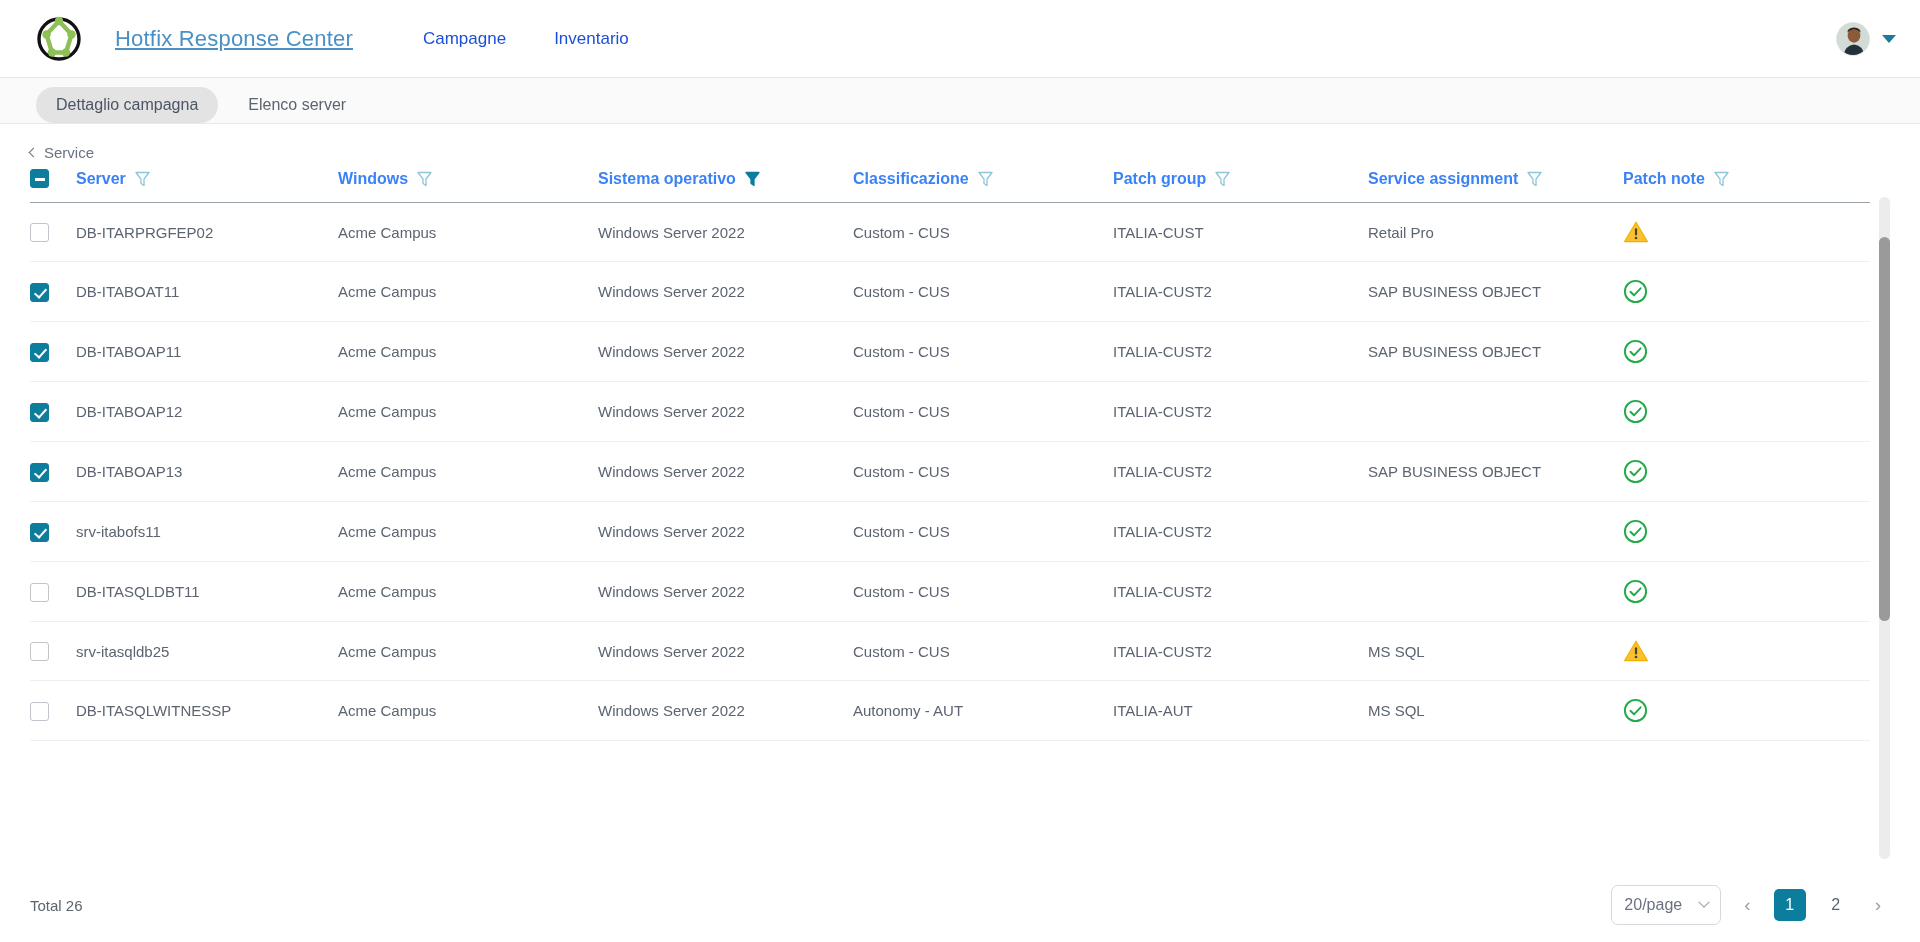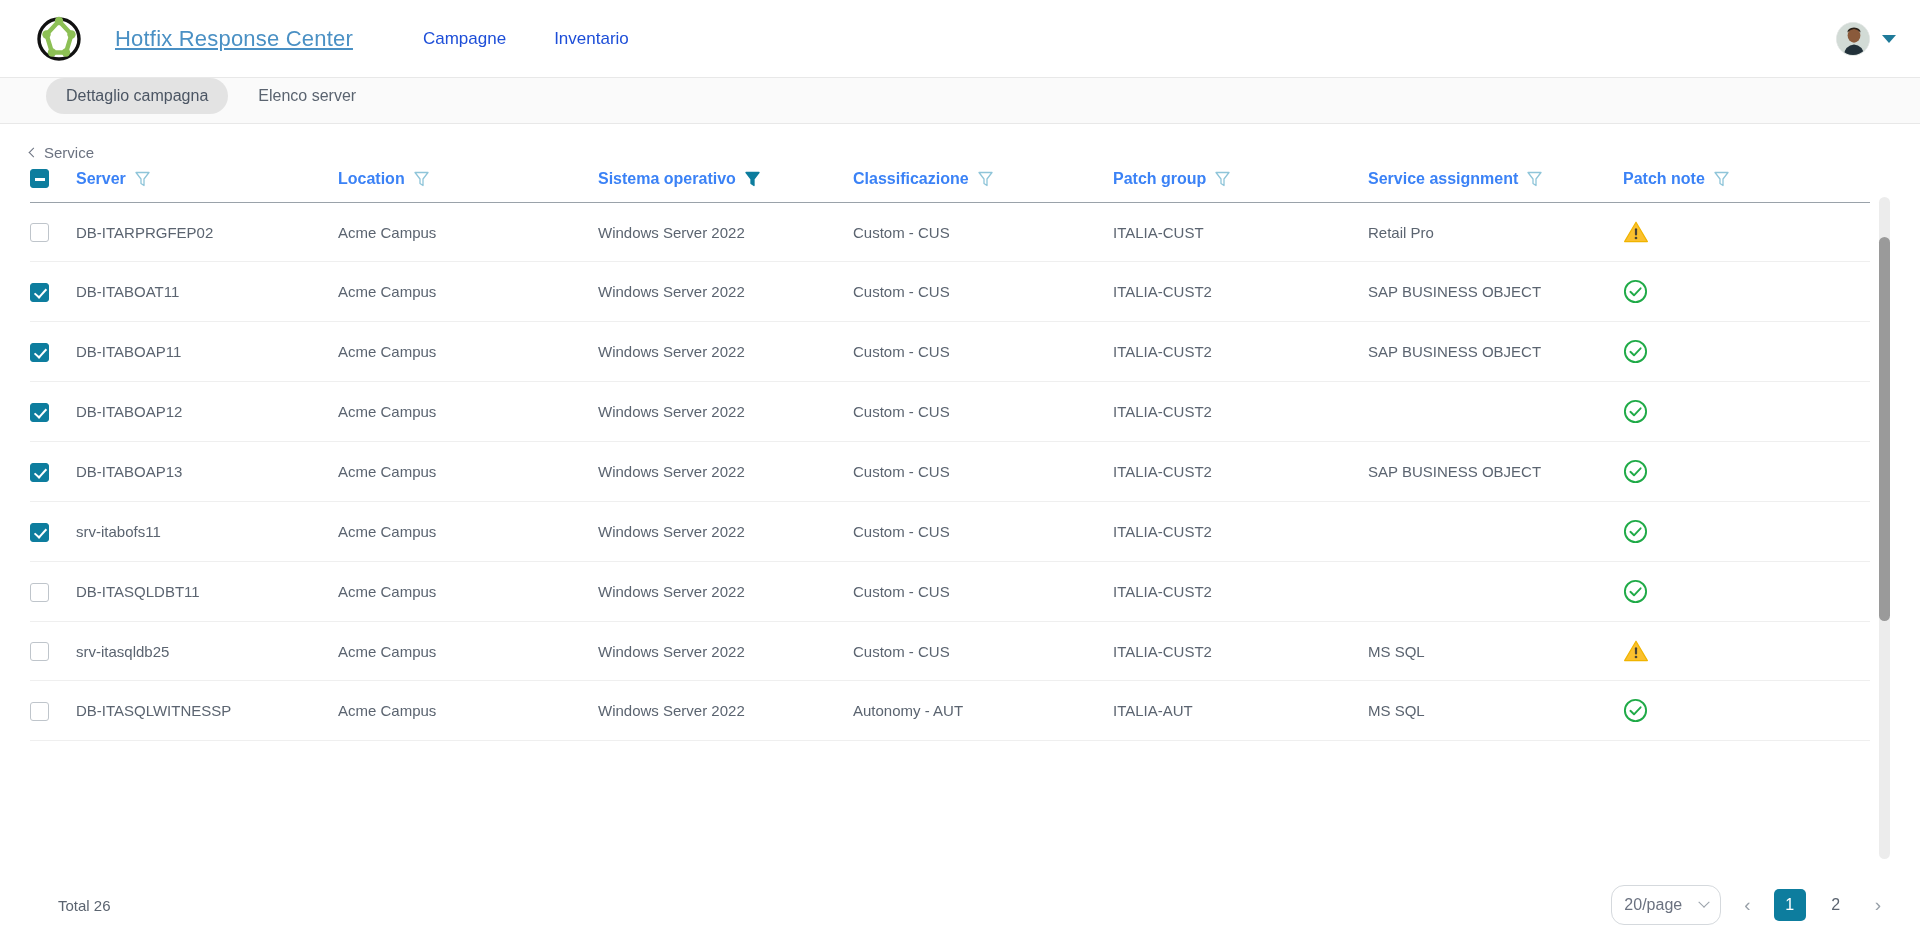--- a/index.html
+++ b/index.html
@@ -67,22 +67,22 @@
     border-right: 7px solid transparent;
     border-top: 8px solid #1f7a99;
   }
 
   
   .tabsrow {
     height: 46px;
     background: #fafafa;
     border-bottom: 1px solid #e8e8e8;
     display: flex;
-    align-items: flex-start;
-    padding-left: 46px;
+    align-items: flex-end;
+    padding-left: 36px;
     gap: 10px;
   }
   .tab {
     font-size: 16px;
     color: #5b6470;
     padding: 9px 20px;
     border-radius: 22px;
     cursor: pointer;
     white-space: nowrap;
   }
@@ -230,25 +230,25 @@
   
   .footer {
     position: absolute;
     left: 0; right: 0; bottom: 0;
     height: 74px;
     display: flex;
     align-items: center;
     padding: 0 30px;
     background: #fff;
   }
-  .total-text { font-size: 15px; color: #5b6470; margin-left: 28px; }
+  .total-text { font-size: 15px; color: #5b6470; }
   .pager { margin-left: auto; display: flex; align-items: center; gap: 14px; }
   .page-size {
     border: 1px solid #d5d9dd;
-    border-radius: 13px;
+    border-radius: 7px;
     height: 40px;
     min-width: 110px;
     display: flex;
     align-items: center;
     justify-content: space-between;
     padding: 0 12px;
     font-size: 16px;
     color: #6b7280;
     gap: 14px;
     cursor: pointer;
@@ -347,21 +347,21 @@
               <span>Server</span>
               <span class="filter-ico">
                 <svg width="15" height="16" viewBox="0 0 15 16">
                     <path d="M1 1.5h13L9 8v6.5L6 12.5V8z" fill="none" stroke="#8fc5d9" stroke-width="1.3" stroke-linejoin="round"></path>
                   </svg>
               </span>
             </span>
           </th>
           <th>
             <span class="th-inner">
-              <span>Location</span>
+              <span>Windows</span>
               <span class="filter-ico">
                 <svg width="15" height="16" viewBox="0 0 15 16">
                     <path d="M1 1.5h13L9 8v6.5L6 12.5V8z" fill="none" stroke="#8fc5d9" stroke-width="1.3" stroke-linejoin="round"></path>
                   </svg>
               </span>
             </span>
           </th>
           <th>
             <span class="th-inner">
               <span>Sistema operativo</span>

